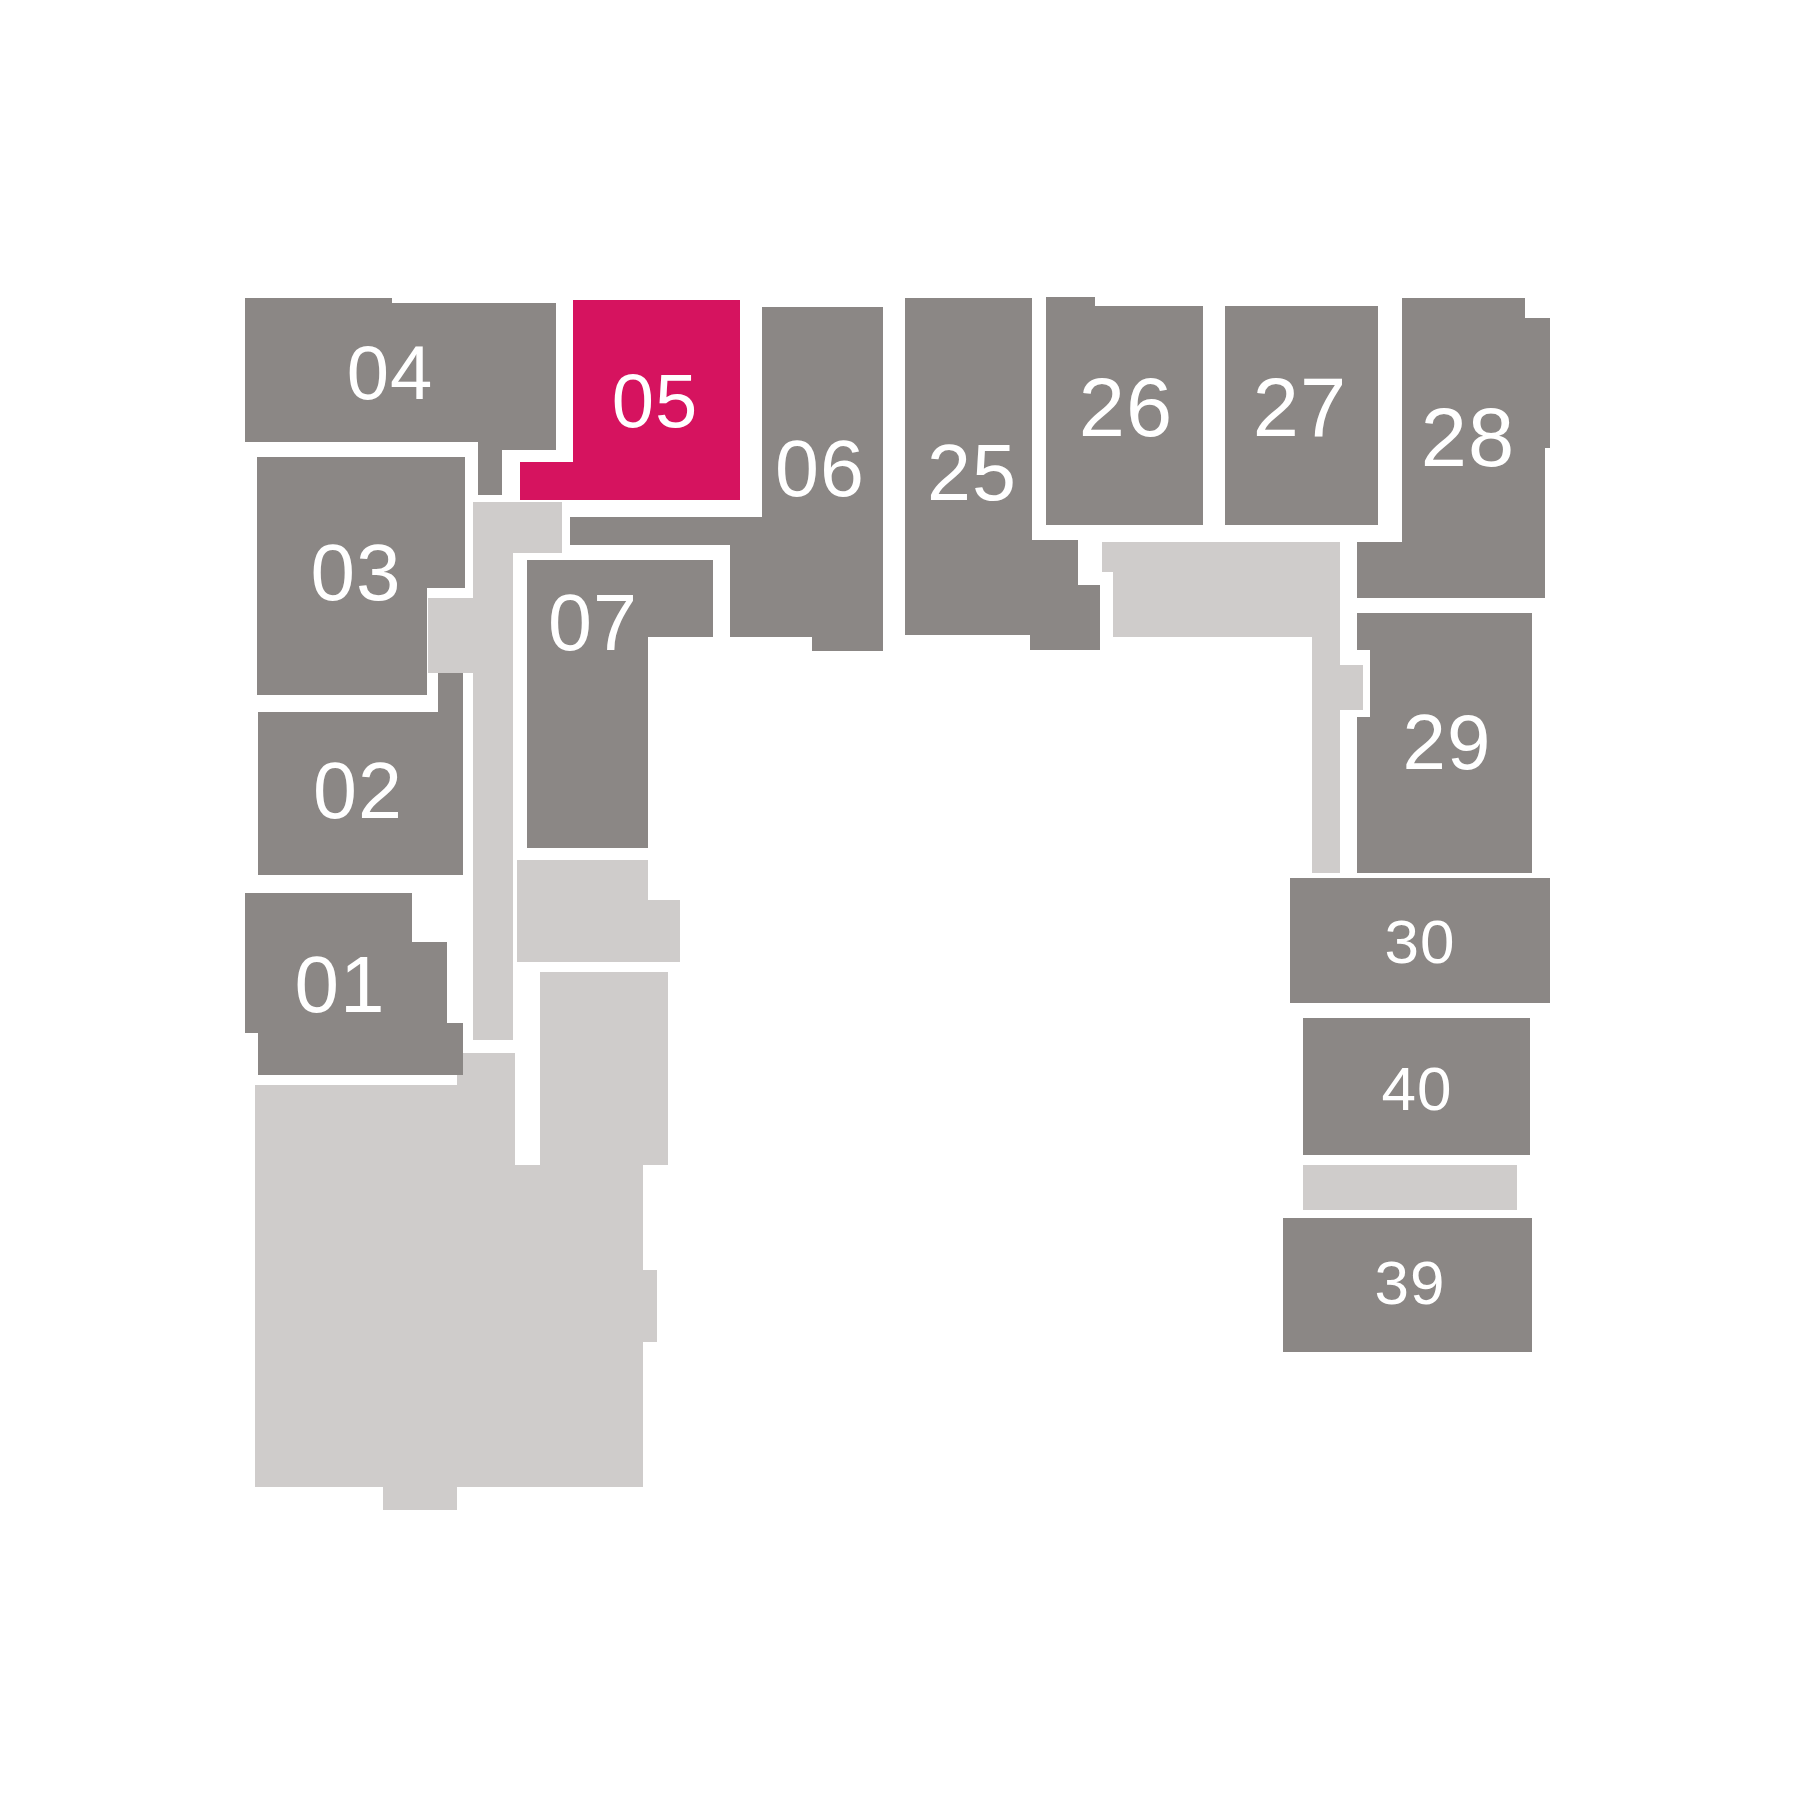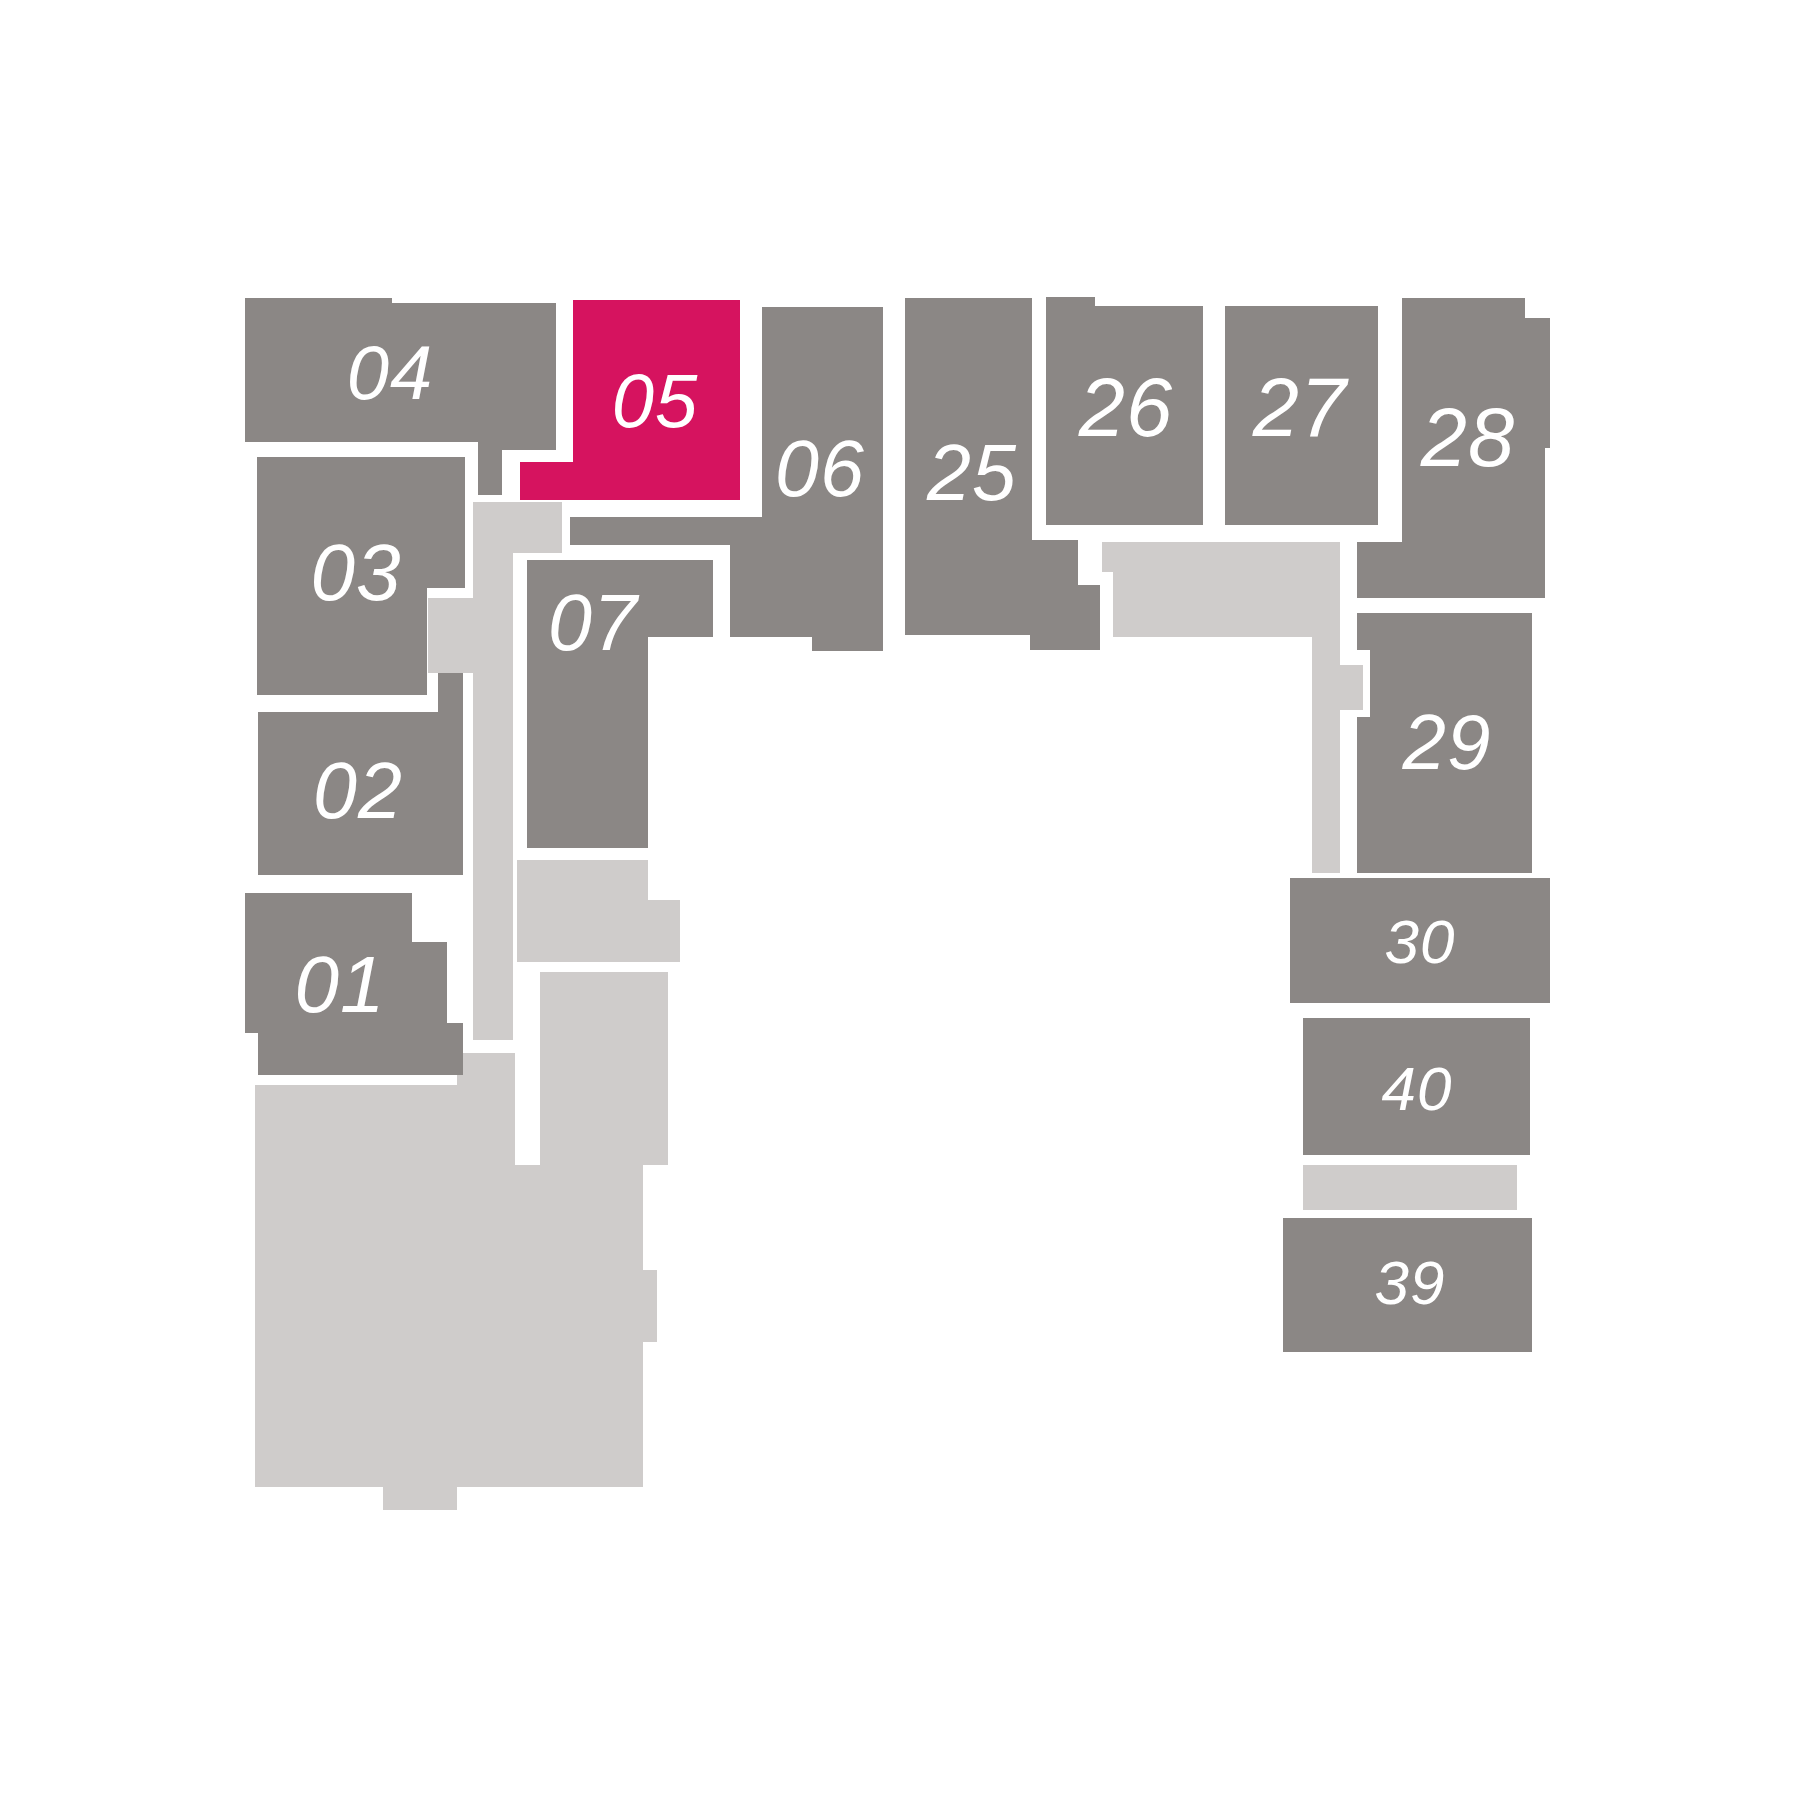--- a/index.html
+++ b/index.html
@@ -7,21 +7,20 @@
     padding: 0;
     background: #ffffff;
     font-family: "Liberation Sans", sans-serif;
   }
   .stage {
     position: relative;
     width: 1800px;
     height: 1800px;
     background: #ffffff;
     overflow: hidden;
-    font-style: italic;
   }
   svg.plan {
     position: absolute;
     left: 0;
     top: 0;
     width: 1800px;
     height: 1800px;
     display: block;
   }
   svg.plan polygon {

